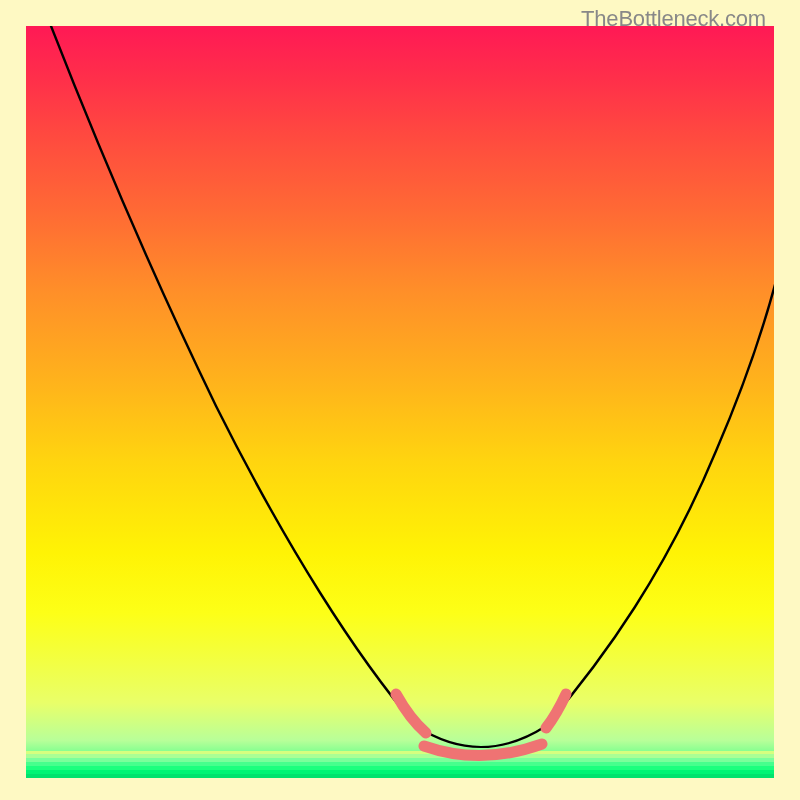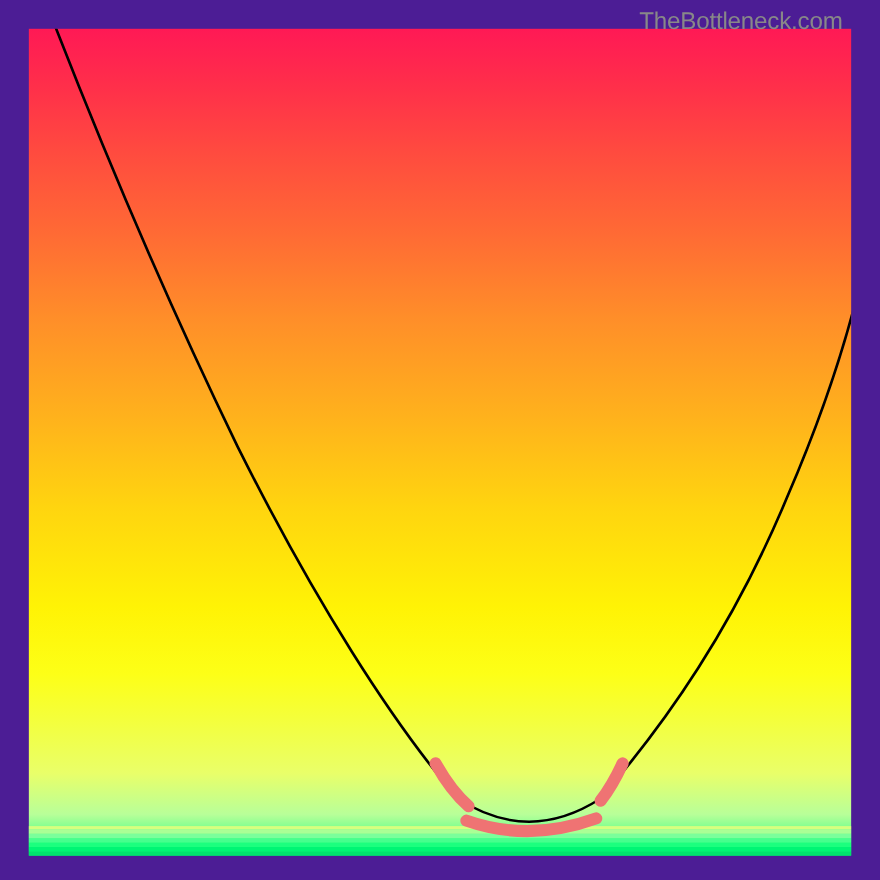--- a/index.html
+++ b/index.html
@@ -1,21 +1,21 @@
 <!DOCTYPE html>
 <html><head>
 <meta charset="utf-8">
 <style>
   * { margin: 0; padding: 0; box-sizing: border-box; }
   html, body { width: 800px; height: 800px; overflow: hidden; background: #000; }
   .stage {
     position: relative;
     width: 800px;
     height: 800px;
-    background: #4c1d95;
+    background: #fef9c3;
   }
   .plot-area {
     position: absolute;
     left: 26px;
     top: 26px;
     width: 748px;
     height: 752px;
     overflow: hidden;
   }
   .gradient {

